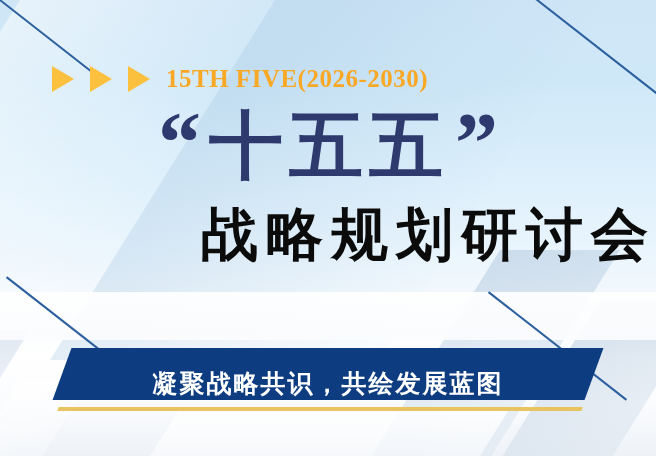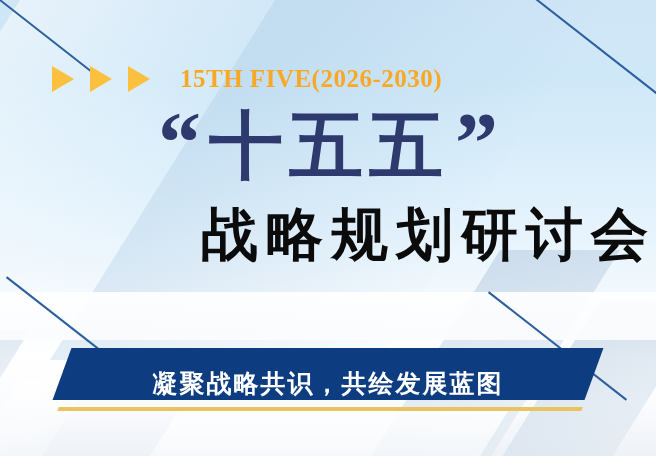--- a/index.html
+++ b/index.html
@@ -175,21 +175,20 @@
   }
   .tri {
     width: 0;
     height: 0;
     border-top: 13px solid transparent;
     border-bottom: 13px solid transparent;
     border-left: 22px solid #fcc03f;
     margin-right: 16px;
   }
   .kicker-text {
-    margin-left: 14px;
     font-family: "Liberation Serif", "DejaVu Serif", serif;
     font-size: 25px;
     font-weight: 700;
     letter-spacing: 0.5px;
     color: #f9a825;
     white-space: nowrap;
   }
 
   
   .title-row {

